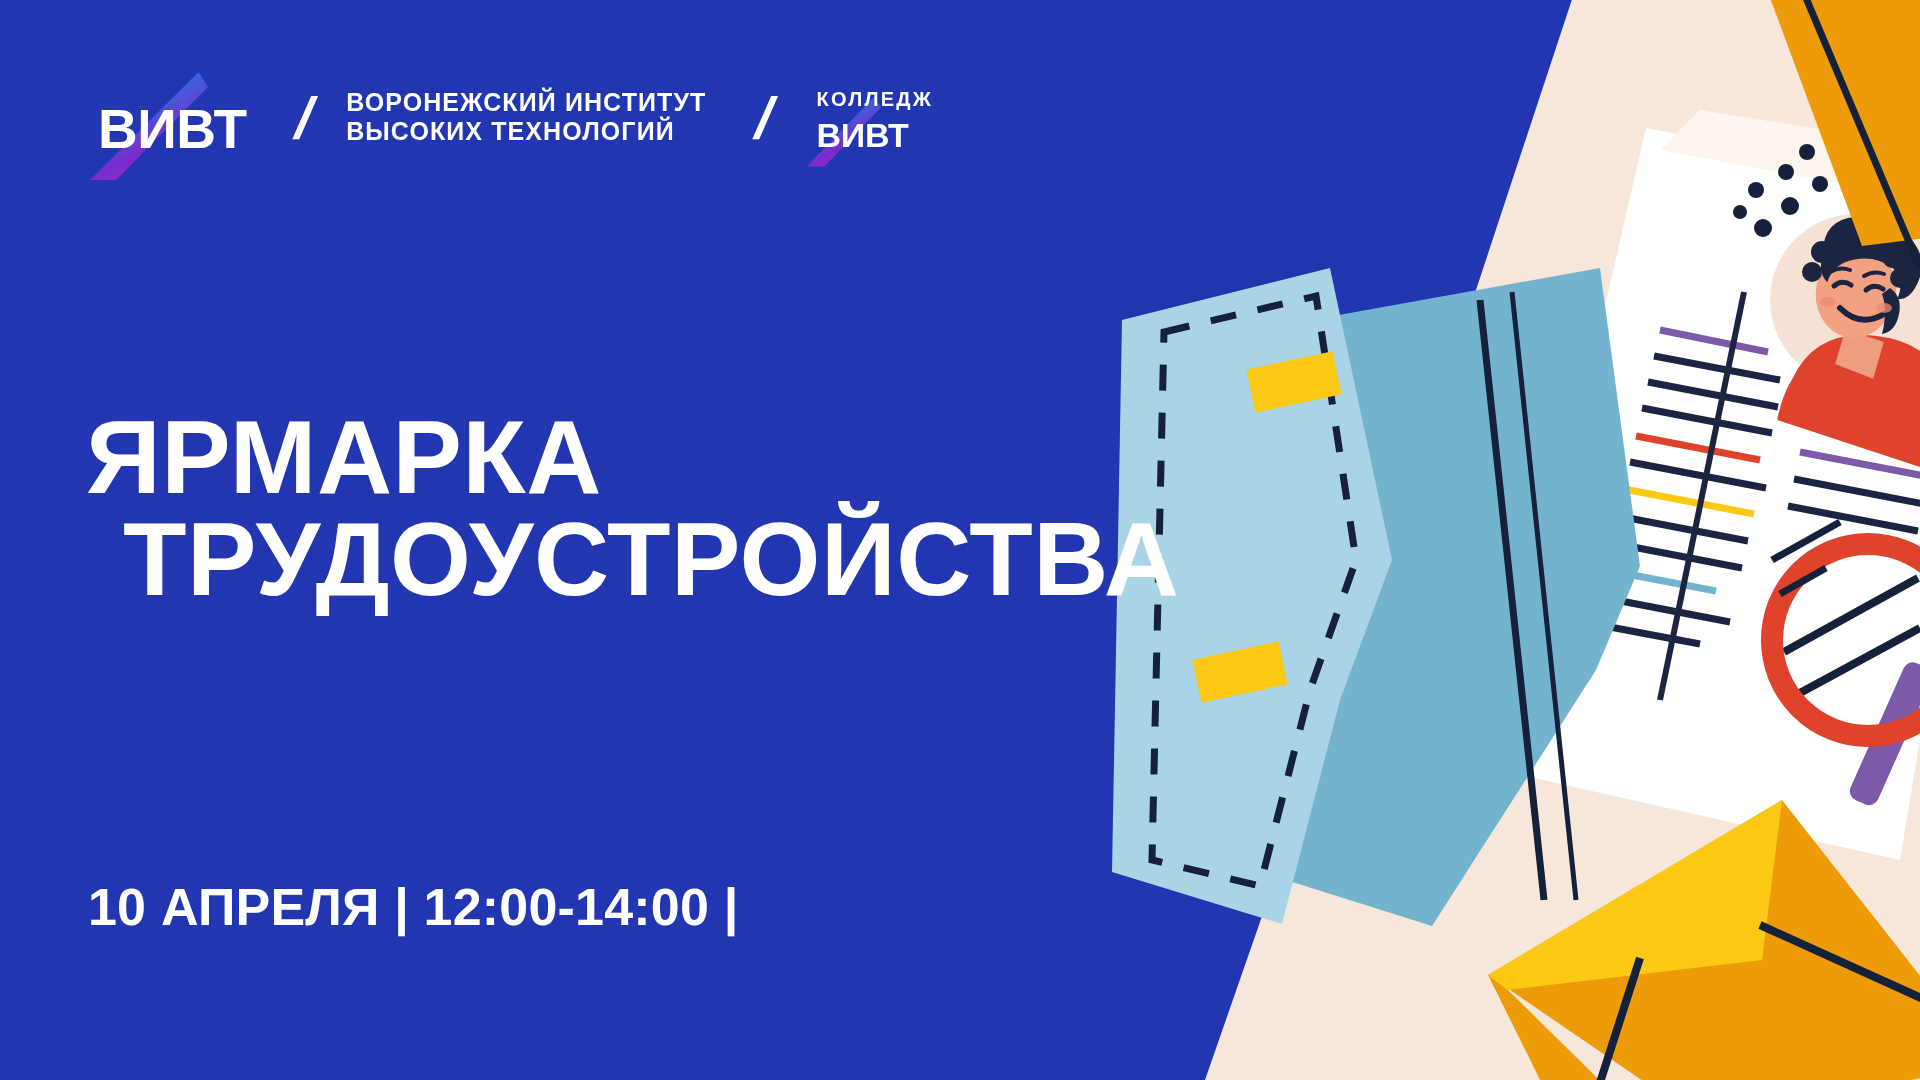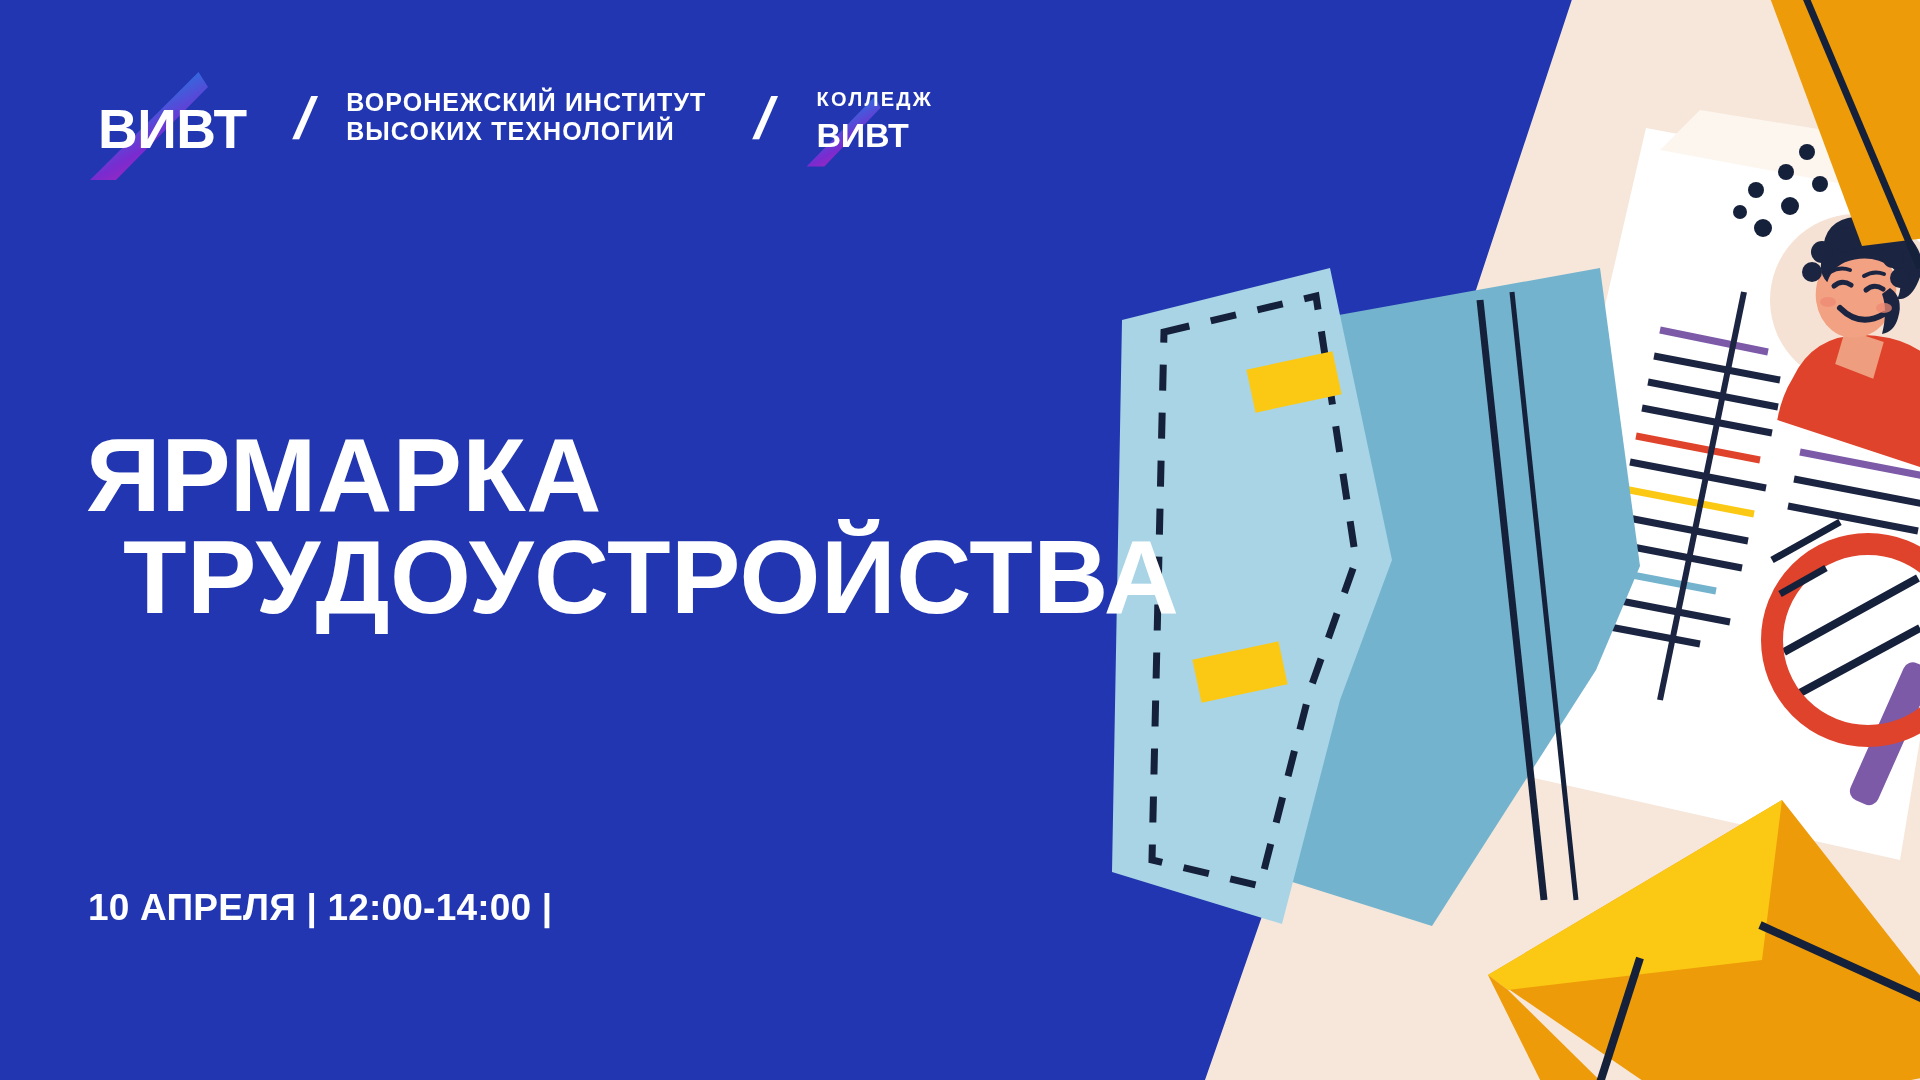--- a/index.html
+++ b/index.html
@@ -54,31 +54,31 @@
     position:relative;z-index:2;color:#fff;font-size:20px;line-height:31px;
     font-weight:700;letter-spacing:2.2px;text-transform:uppercase;
   }
   .collegeblock .cbot{
     position:relative;z-index:2;color:#fff;font-size:34px;line-height:35px;
     font-weight:700;letter-spacing:-0.3px;margin-top:3px;
   }
 
   
   .headline{
-    position:absolute;left:86px;top:424px;z-index:5;
+    position:absolute;left:86px;top:406px;z-index:5;
     color:#fff;font-weight:700;font-size:104px;line-height:102px;
     letter-spacing:0.5px;text-transform:uppercase;
     font-stretch:condensed;white-space:nowrap;
   }
   .headline .l2{display:block;margin-left:37px;}
 
   
   .footer{
     position:absolute;left:88px;top:880px;z-index:5;
-    color:#fff;font-weight:700;font-size:37px;line-height:55px;
+    color:#fff;font-weight:700;font-size:52px;line-height:55px;
     letter-spacing:0.2px;text-transform:uppercase;white-space:nowrap;
   }
   .footer .f2{display:block;}
 </style>
 </head>
 <body>
 
 <div class="stage">
 
   <div class="illo">

